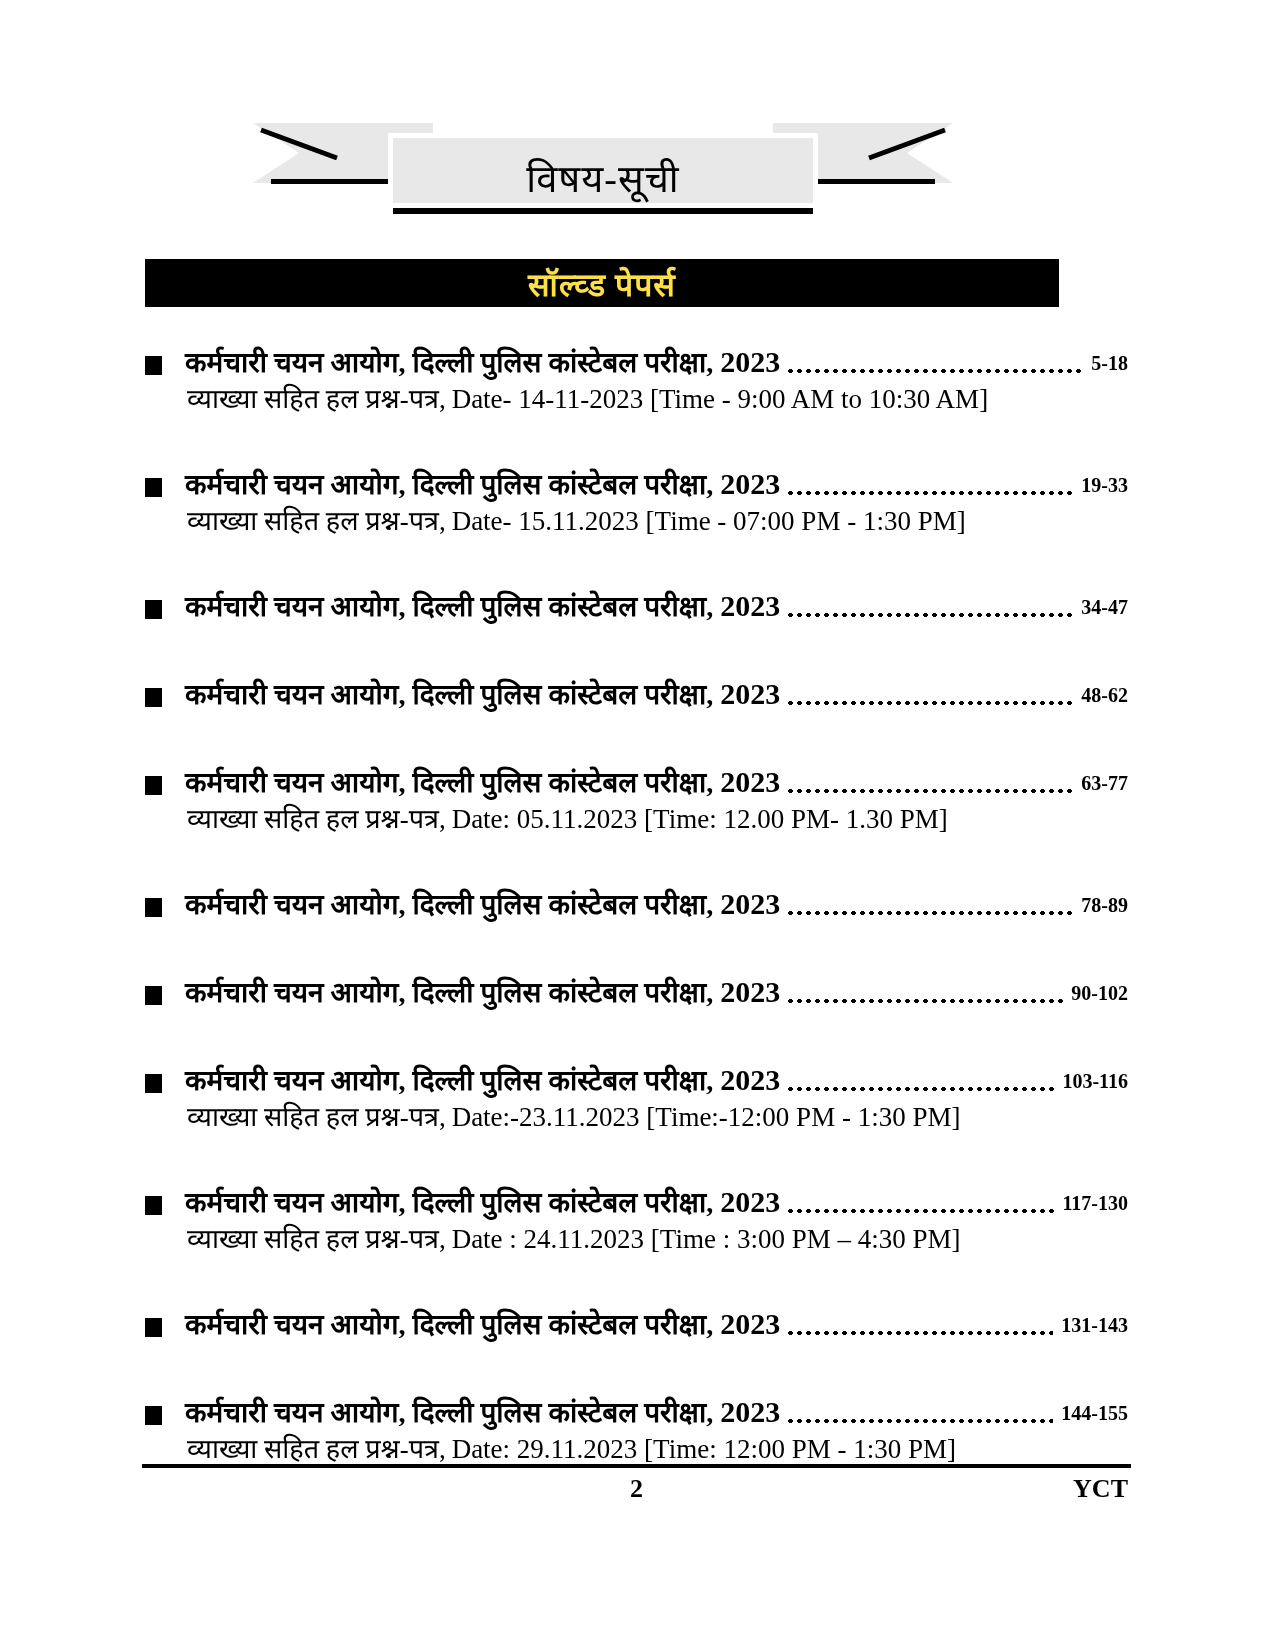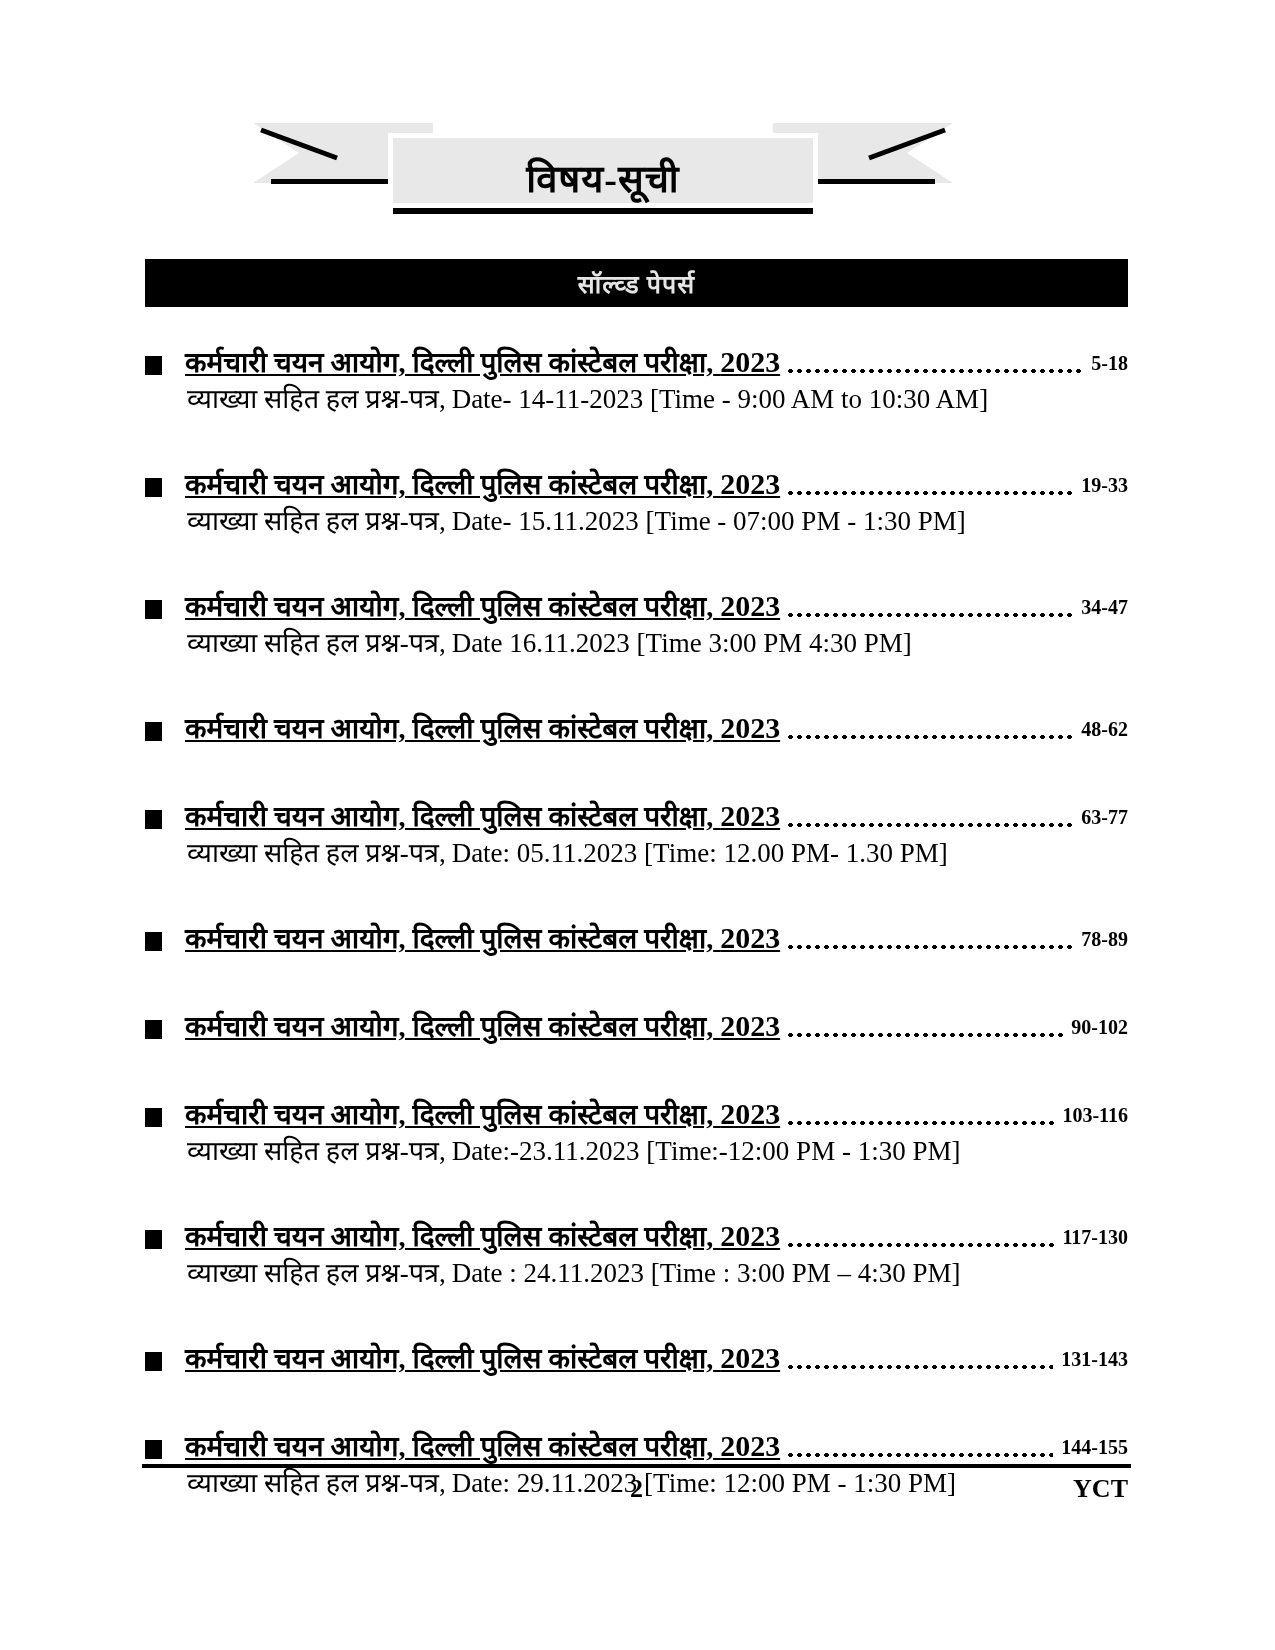--- a/index.html
+++ b/index.html
@@ -12,40 +12,40 @@
     overflow: hidden;
   }
   .page { position: absolute; inset: 0; background: #fff; }
 
   
   .ribbon-wrap { position: absolute; left: 253px; top: 116px; width: 700px; height: 102px; }
   .ribbon-svg { position: absolute; left: 0; top: 0; }
   .ribbon-title {
     position: absolute; left: 140px; top: 22px; width: 420px; height: 78px;
     display: flex; align-items: center; justify-content: center;
-    font-size: 38px; font-weight: bold; letter-spacing: 1px;
+    font-size: 38px; font-weight: normal; letter-spacing: 1px;
   }
 
   
   .section-bar {
-    position: absolute; left: 145px; top: 259px; width: 983px; height: 48px;
-    background: #000; color: #e5e5e5;
+    position: absolute; left: 145px; top: 259px; width: 914px; height: 48px;
+    background: #000; color: #fde047;
     display: flex; align-items: center; justify-content: center;
-    font-size: 25px; font-weight: bold; letter-spacing: 1px;
+    font-size: 32px; font-weight: bold; letter-spacing: 1px;
   }
 
   
   .toc { position: absolute; left: 145px; top: 320px; width: 983px; }
   .entry { margin-bottom: 27px; }
   .entry-main { display: flex; align-items: flex-end; }
   .bullet {
     width: 17px; height: 19px; background: #000;
     flex: 0 0 auto; margin: 0 23px 6px 0;
   }
-  .entry-title { white-space: nowrap; font-weight: bold; font-size: 28px; line-height: 36px; text-decoration: underline; }
+  .entry-title { white-space: nowrap; font-weight: bold; font-size: 28px; line-height: 36px; }
   .title-year { font-size: 30px; }
   .dots {
     flex: 1 1 auto; height: 6px; margin: 0 8px 7px 6px; min-width: 30px;
     background-image: radial-gradient(circle, #000 2.1px, transparent 2.5px);
     background-size: 9px 6px; background-repeat: repeat-x; background-position: left bottom;
   }
   .entry-pages { flex: 0 0 auto; font-weight: bold; font-size: 20px; line-height: 36px; white-space: nowrap; margin-top: 25px; }
   .entry-sub { margin-top: 2px; padding-left: 42px; font-size: 27px; line-height: 32px; white-space: nowrap; }
   .sub-hi { margin-right: 6px; }
 
@@ -110,23 +110,20 @@
       </div>
     </div>
 
     <div class="entry">
       <div class="entry-main">
         <span class="bullet"></span>
         <span class="entry-title"><span class="title-hi">कर्मचारी चयन आयोग, दिल्ली पुलिस कांस्टेबल परीक्षा,</span> <span class="title-year">2023</span></span>
         <span class="dots"></span>
         <span class="entry-pages">34-47</span>
       </div>
-      <div class="entry-sub">
-        <span class="sub-hi">व्याख्या सहित हल प्रश्न-पत्र,</span><span class="sub-en">Date 16.11.2023 [Time 3:00 PM 4:30 PM]</span>
-      </div>
     </div>
 
     <div class="entry">
       <div class="entry-main">
         <span class="bullet"></span>
         <span class="entry-title"><span class="title-hi">कर्मचारी चयन आयोग, दिल्ली पुलिस कांस्टेबल परीक्षा,</span> <span class="title-year">2023</span></span>
         <span class="dots"></span>
         <span class="entry-pages">48-62</span>
       </div>
     </div>

